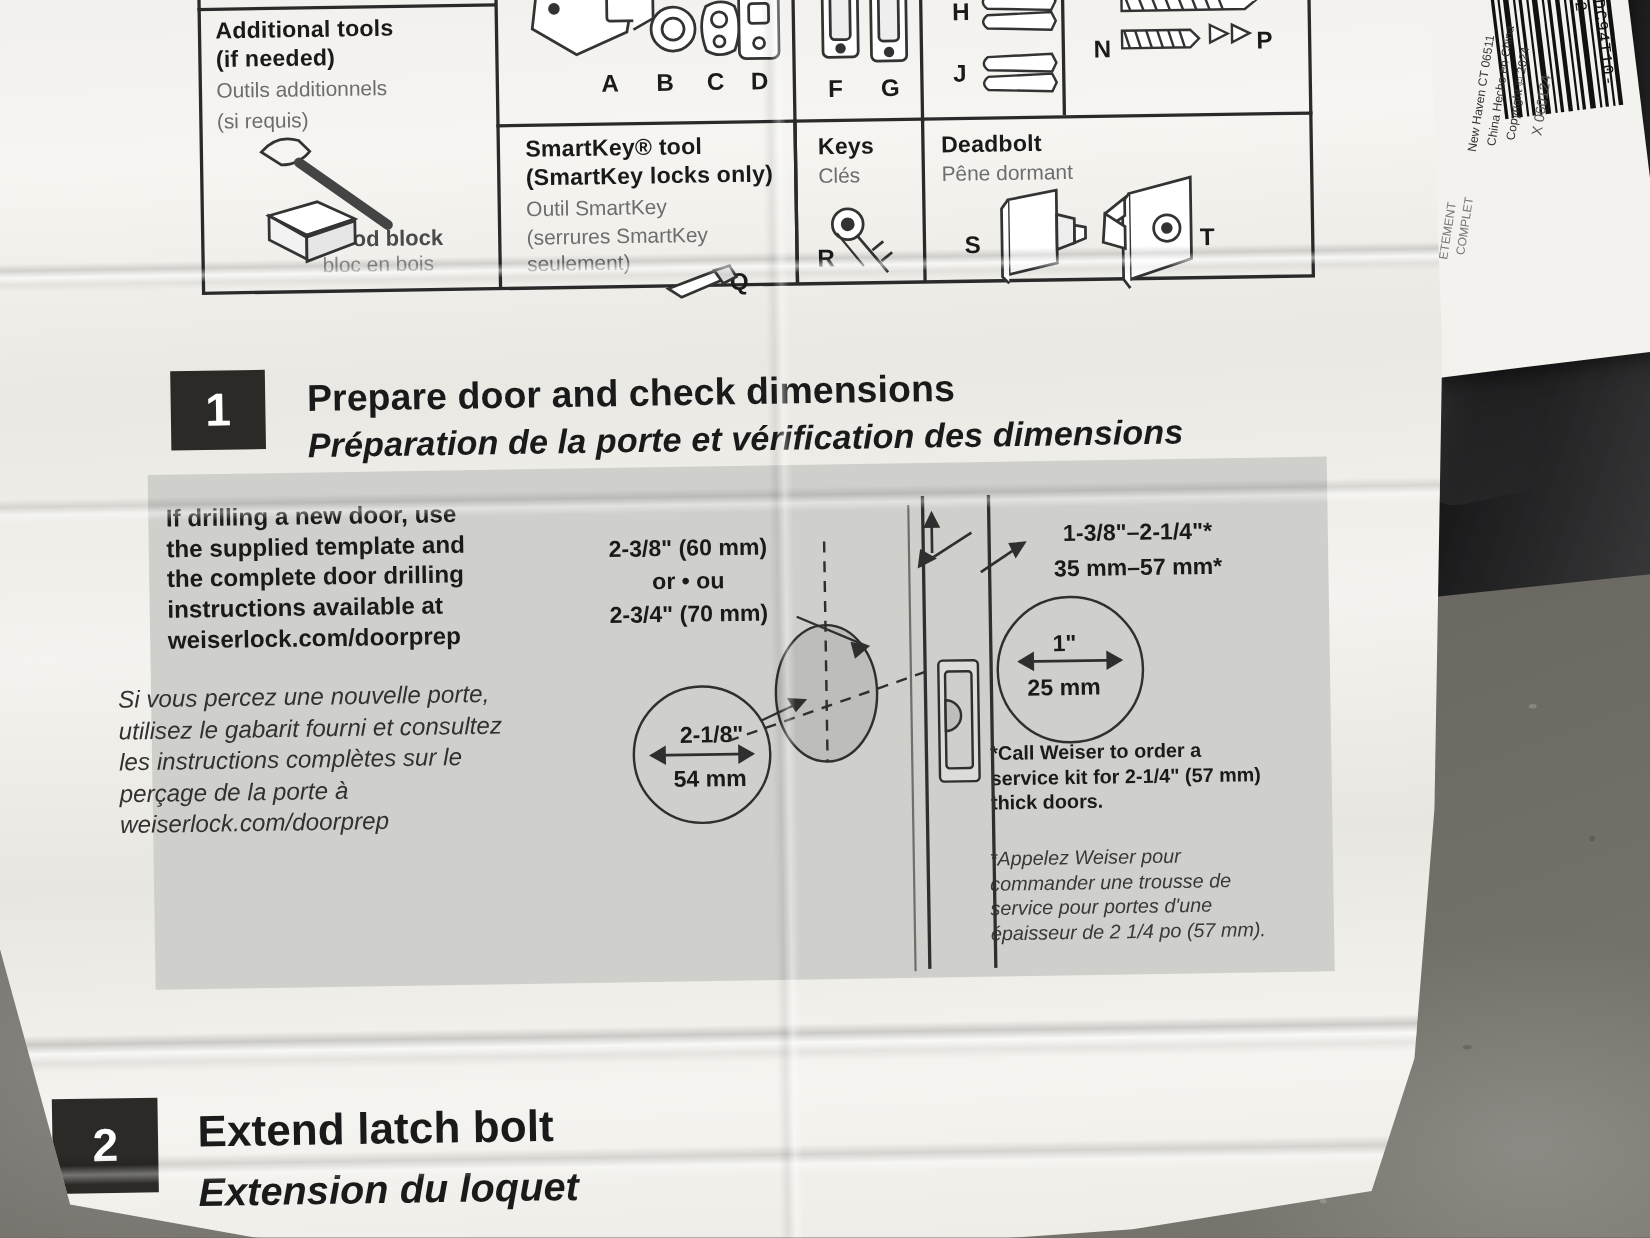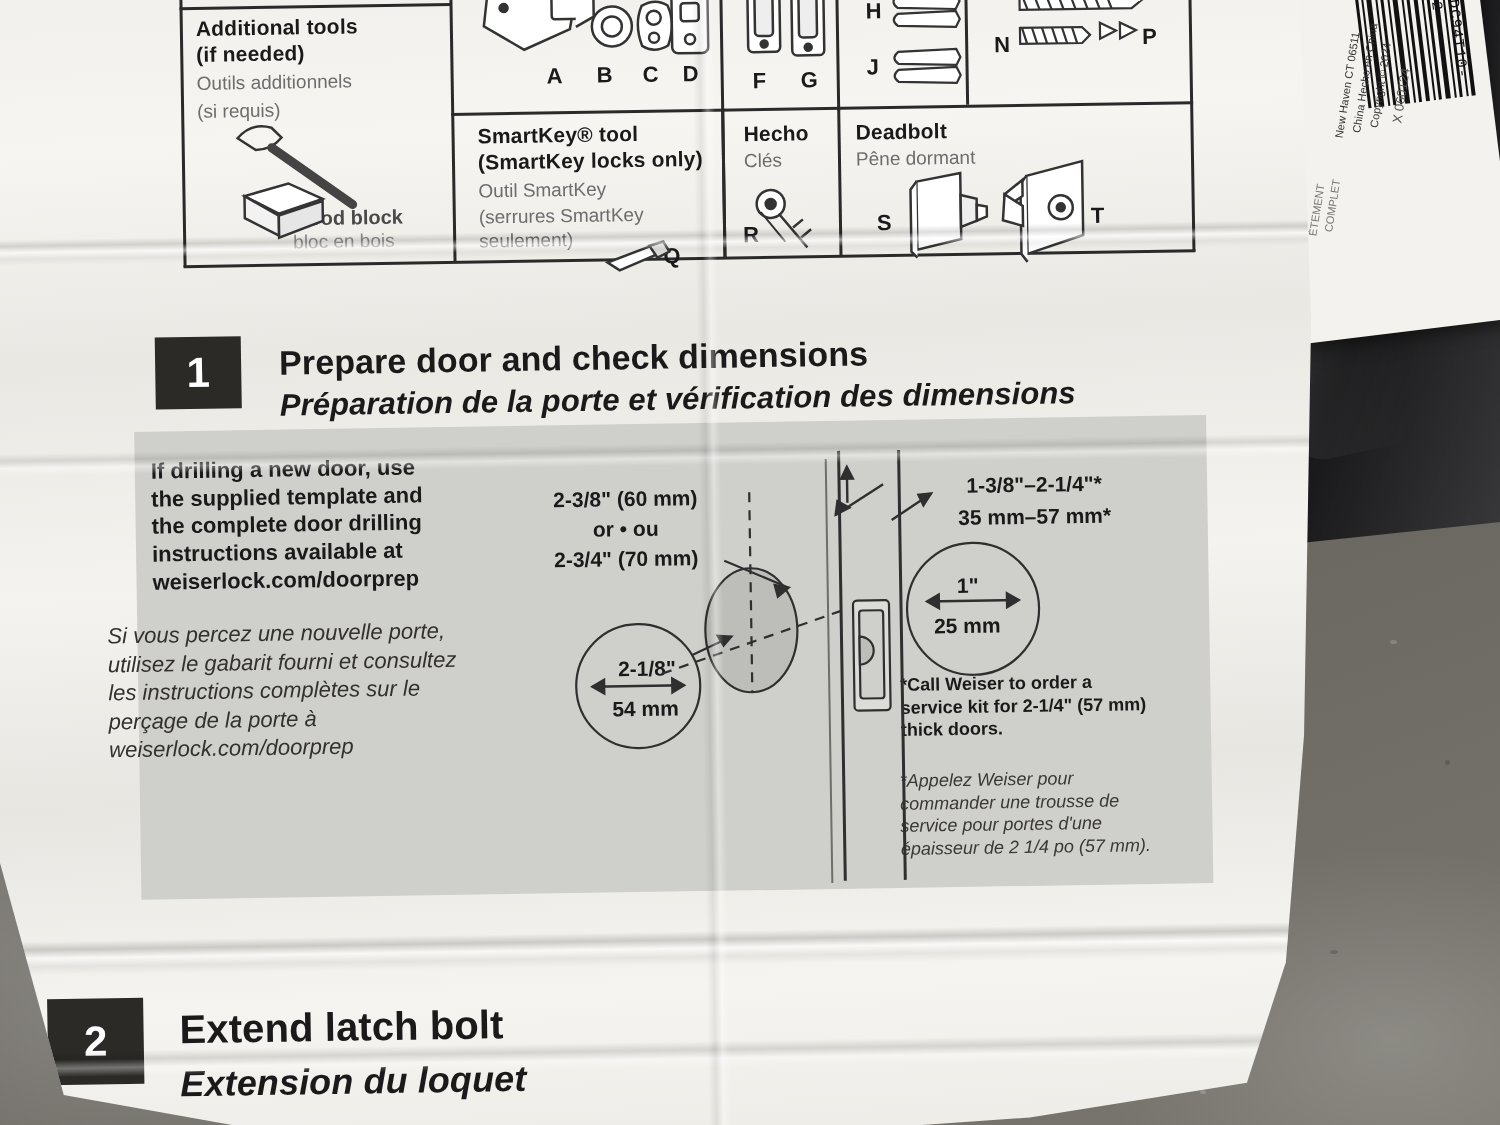--- a/index.html
+++ b/index.html
@@ -137,21 +137,21 @@
       <div class="cell-title" style="left:244px;top:122px;">(if needed)</div>
       <div class="cell-sub" style="left:244px;top:152px;">Outils additionnels</div>
       <div class="cell-sub" style="left:244px;top:180px;">(si requis)</div>
 
       <div class="cell-title" style="left:524px;top:208px;">SmartKey® tool</div>
       <div class="cell-title" style="left:524px;top:234px;">(SmartKey locks only)</div>
       <div class="cell-sub" style="left:524px;top:264px;">Outil SmartKey</div>
       <div class="cell-sub" style="left:524px;top:290px;">(serrures SmartKey</div>
       <div class="cell-sub" style="left:524px;top:314px;">seulement)</div>
 
-      <div class="cell-title" style="left:790px;top:210px;">Hecho</div>
+      <div class="cell-title" style="left:790px;top:210px;">Keys</div>
       <div class="cell-sub" style="left:790px;top:238px;">Clés</div>
 
       <div class="cell-title" style="left:902px;top:210px;">Deadbolt</div>
       <div class="cell-sub" style="left:902px;top:238px;">Pêne dormant</div>
 
       <div class="lbl" style="left:594px;top:148px;">A</div>
       <div class="lbl" style="left:644px;top:148px;">B</div>
       <div class="lbl" style="left:690px;top:148px;">C</div>
       <div class="lbl" style="left:730px;top:148px;">D</div>
       <div class="lbl" style="left:800px;top:156px;">F</div>

